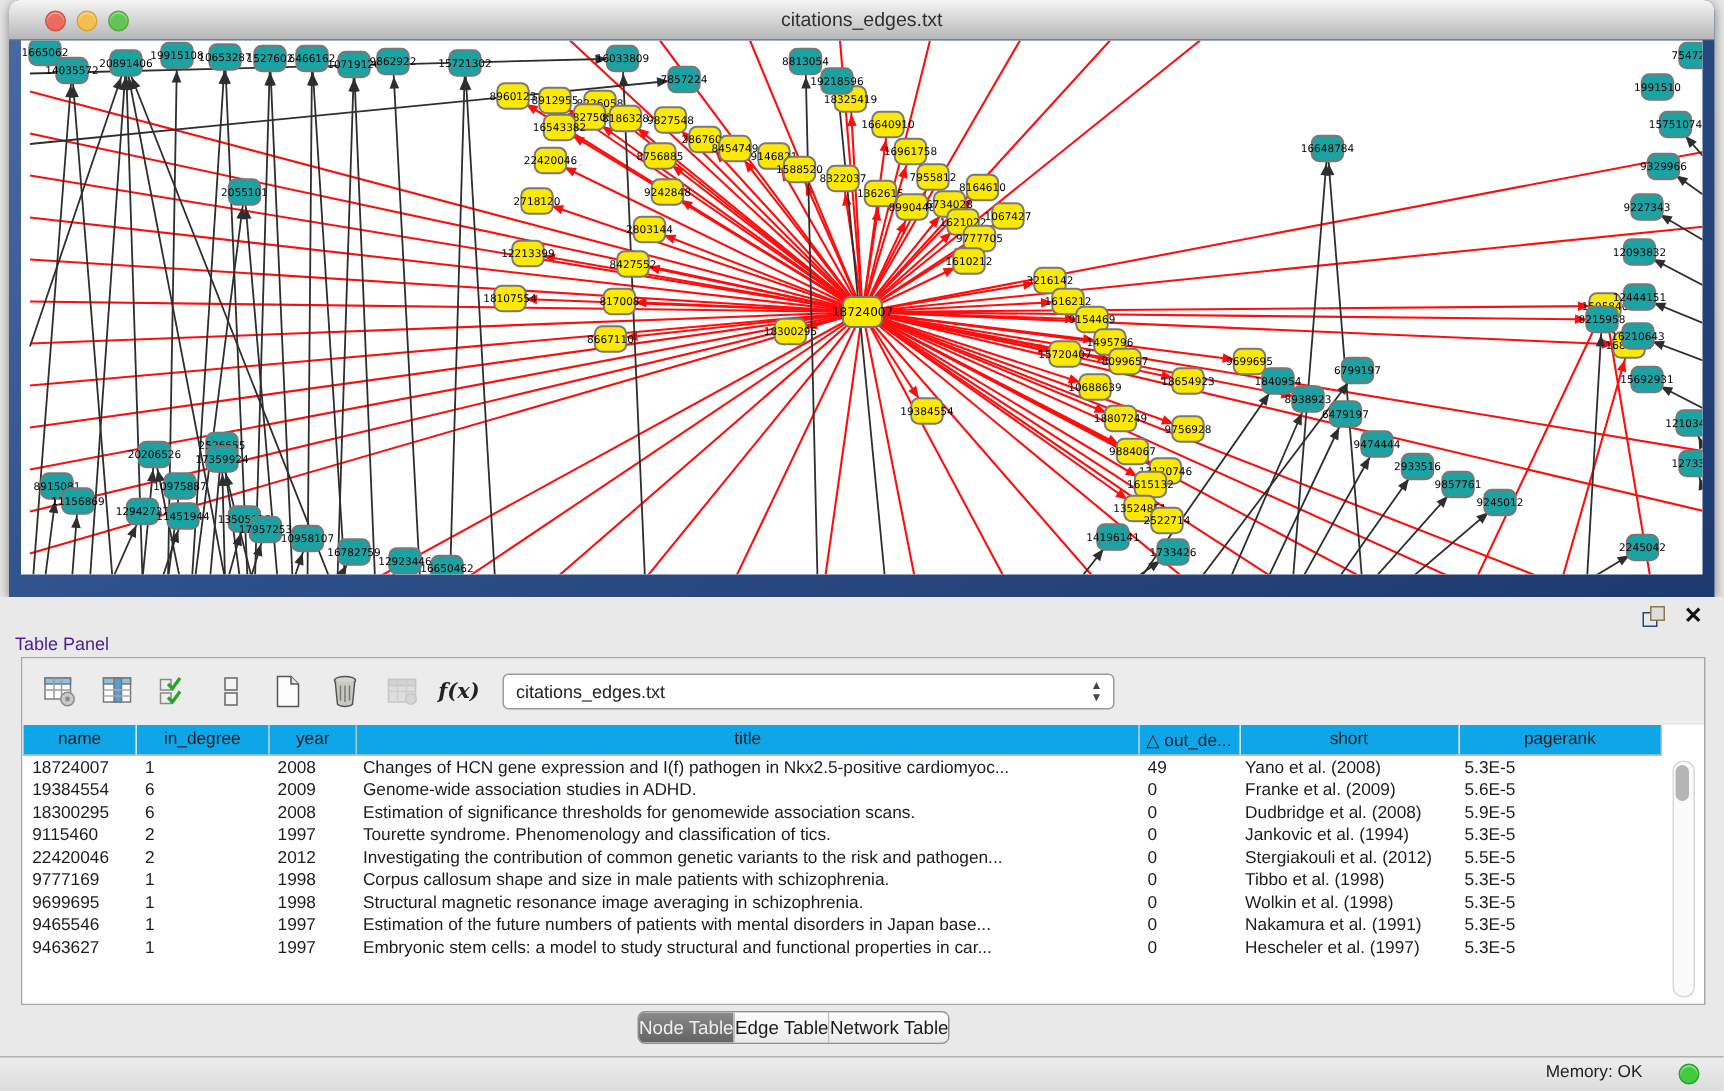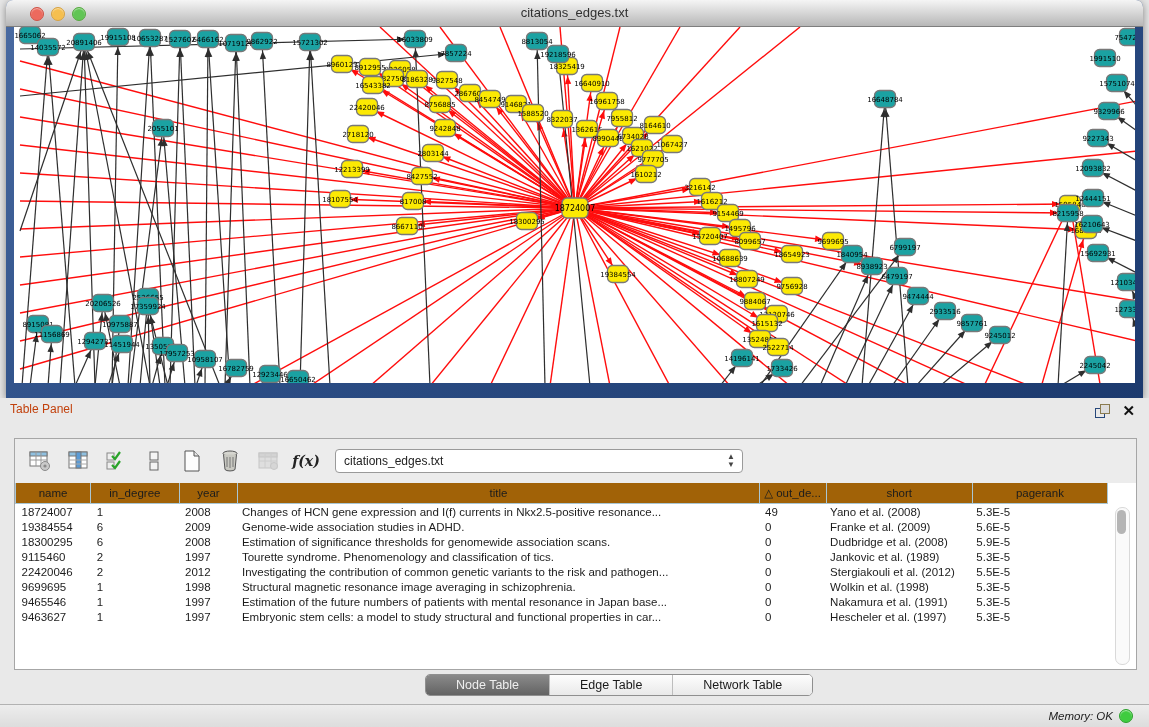--- a/index.html
+++ b/index.html
@@ -16,51 +16,51 @@
   .light{width:12px;height:12px;border-radius:50%;box-shadow:inset 0 1px 1px rgba(255,255,255,.5);}
   .light.red{background:#ec6a5e;border:1px solid #ce5347;}
   .light.yellow{background:#f5bf4f;border:1px solid #d6a243;}
   .light.green{background:#61c555;border:1px solid #58a942;}
   .canvas{position:absolute;left:8px;top:27px;right:8px;bottom:15px;background:#ffffff;overflow:hidden;}
   .canvas svg{display:block;}
   
   .grip{position:absolute;left:566px;top:396px;width:14px;height:10px;}
   
   .table-panel{position:absolute;left:0;top:398px;width:1149px;height:306px;background:#e9e9e9;}
-  .panel-title{position:absolute;left:10px;top:4px;font-size:12px;color:#c2410c;}
+  .panel-title{position:absolute;left:10px;top:24px;font-size:12px;color:#4c1d95;}
   .panel-btns{position:absolute;right:14px;top:6px;display:flex;gap:12px;align-items:center;}
   .float-ico{width:15px;height:14px;position:relative;}
   .float-ico .sq1{position:absolute;left:0;top:4px;width:8px;height:8px;border:1px solid #26477a;background:#e9e9e9;}
   .float-ico .sq2{position:absolute;left:5px;top:0;width:8px;height:8px;border:1px solid #8a7b4f;background:#ddd;}
   .close-x{font-size:15px;font-weight:bold;color:#111;line-height:14px;}
   .panel-box{position:absolute;left:14px;top:40px;width:1121px;height:230px;border:1px solid #a6a6a6;background:#fff;}
   .toolbar{position:absolute;left:0;top:0;right:0;height:44px;background:#ececec;border-bottom:1px solid #c2c2c2;display:flex;align-items:center;}
   .tb-ico{margin-left:12px;width:26px;height:26px;display:flex;align-items:center;justify-content:center;}
   .fx{font-family:"DejaVu Serif",serif;font-style:italic;font-weight:bold;font-size:14px;color:#222;}
   .combo{margin-left:16px;width:390px;height:22px;background:#fff;border:1px solid #9a9a9a;border-radius:4px;
     font-size:12px;color:#222;display:flex;align-items:center;padding:0 8px;position:relative;}
   .combo .arrows{position:absolute;right:7px;top:3px;font-size:8px;color:#444;line-height:8px;text-align:center;}
   
   .grid-wrap{position:absolute;left:0;top:44px;right:0;bottom:0;background:#fff;overflow:hidden;}
   table.grid{border-collapse:collapse;table-layout:fixed;width:1093px;font-size:11.5px;color:#1c1c1c;}
-  table.grid th{background:#a16207;border:1px solid #a9c6d4;border-top:none;font-weight:normal;
+  table.grid th{background:#0ea5e9;border:1px solid #a9c6d4;border-top:none;font-weight:normal;
     height:20px;padding:0 4px;text-align:center;overflow:hidden;white-space:nowrap;}
   table.grid td{height:15px;padding:0 4px;overflow:hidden;white-space:nowrap;border:none;}
   table.grid td.num{padding-left:6px;}
   .vscroll{position:absolute;right:6px;top:24px;bottom:4px;width:13px;background:#fafafa;border:1px solid #d9d9d9;border-radius:7px;}
   .vthumb{position:absolute;left:1px;top:2px;width:9px;height:24px;background:#b5b5b5;border-radius:5px;}
   
   .seg{position:absolute;left:425px;top:276px;height:20px;display:flex;border:1px solid #8f8f8f;border-radius:5px;overflow:hidden;background:#fff;}
-  .seg .tab{padding:0 30px;font-size:12.5px;display:flex;align-items:center;color:#1b1b1b;
+  .seg .tab{padding:0 0;font-size:12.5px;display:flex;align-items:center;color:#1b1b1b;
     background:linear-gradient(#fdfdfd,#e9e9e9);border-right:1px solid #bdbdbd;}
   .seg .tab:last-child{border-right:none;}
   .seg .tab.sel{background:linear-gradient(#8a8a8a,#636363);color:#efefef;}
   
   .statusbar{position:absolute;left:0;top:704px;width:1149px;height:23px;background:linear-gradient(#ededed,#dcdcdc);border-top:1px solid #b2b2b2;}
-  .memory{position:absolute;right:16px;top:4px;display:flex;align-items:center;gap:6px;font-size:11.5px;color:#222;font-style:italic;}
+  .memory{position:absolute;right:16px;top:4px;display:flex;gap:24px;font-size:11.5px;color:#222;}
   .memdot{width:12px;height:12px;border-radius:50%;background:#3fcc3f;border:1px solid #2da02d;box-shadow:inset 0 1px 1px rgba(255,255,255,.6);}
 </style>
 </head>
 <body>
 
 <div class="net-window">
   <div class="titlebar">
     <div class="traffic">
       <div class="light red"></div>
       <div class="light yellow"></div>
@@ -675,21 +675,21 @@
               <th>△ out_de...</th>
               <th>short</th>
               <th>pagerank</th>
             </tr>
           </thead>
         <tbody>
             <tr>
               <td class="num">18724007</td>
               <td class="num">1</td>
               <td class="num">2008</td>
-              <td>Changes of HCN gene expression and I(f) currents in Nkx2.5-positive resonance...</td>
+              <td>Changes of HCN gene expression and I(f) pathogen in Nkx2.5-positive cardiomyoc...</td>
               <td class="num">49</td>
               <td>Yano et al. (2008)</td>
               <td>5.3E-5</td>
             </tr>
             <tr>
               <td class="num">19384554</td>
               <td class="num">6</td>
               <td class="num">2009</td>
               <td>Genome-wide association studies in ADHD.</td>
               <td class="num">0</td>
@@ -704,46 +704,55 @@
               <td class="num">0</td>
               <td>Dudbridge et al. (2008)</td>
               <td>5.9E-5</td>
             </tr>
             <tr>
               <td class="num">9115460</td>
               <td class="num">2</td>
               <td class="num">1997</td>
               <td>Tourette syndrome. Phenomenology and classification of tics.</td>
               <td class="num">0</td>
-              <td>Jankovic et al. (1989)</td>
+              <td>Jankovic et al. (1994)</td>
               <td>5.3E-5</td>
             </tr>
             <tr>
               <td class="num">22420046</td>
               <td class="num">2</td>
               <td class="num">2012</td>
               <td>Investigating the contribution of common genetic variants to the risk and pathogen...</td>
               <td class="num">0</td>
               <td>Stergiakouli et al. (2012)</td>
               <td>5.5E-5</td>
             </tr>
             <tr>
+              <td class="num">9777169</td>
+              <td class="num">1</td>
+              <td class="num">1998</td>
+              <td>Corpus callosum shape and size in male patients with schizophrenia.</td>
+              <td class="num">0</td>
+              <td>Tibbo et al. (1998)</td>
+              <td>5.3E-5</td>
+            </tr>
+            <tr>
               <td class="num">9699695</td>
               <td class="num">1</td>
               <td class="num">1998</td>
               <td>Structural magnetic resonance image averaging in schizophrenia.</td>
               <td class="num">0</td>
               <td>Wolkin et al. (1998)</td>
               <td>5.3E-5</td>
             </tr>
             <tr>
               <td class="num">9465546</td>
               <td class="num">1</td>
               <td class="num">1997</td>
-              <td>Estimation of the future numbers of patients with mental resonance in Japan base...</td>
+              <td>Estimation of the future numbers of patients with mental disorders in Japan base...</td>
               <td class="num">0</td>
               <td>Nakamura et al. (1991)</td>
               <td>5.3E-5</td>
             </tr>
             <tr>
               <td class="num">9463627</td>
               <td class="num">1</td>
               <td class="num">1997</td>
               <td>Embryonic stem cells: a model to study structural and functional properties in car...</td>
               <td class="num">0</td>

